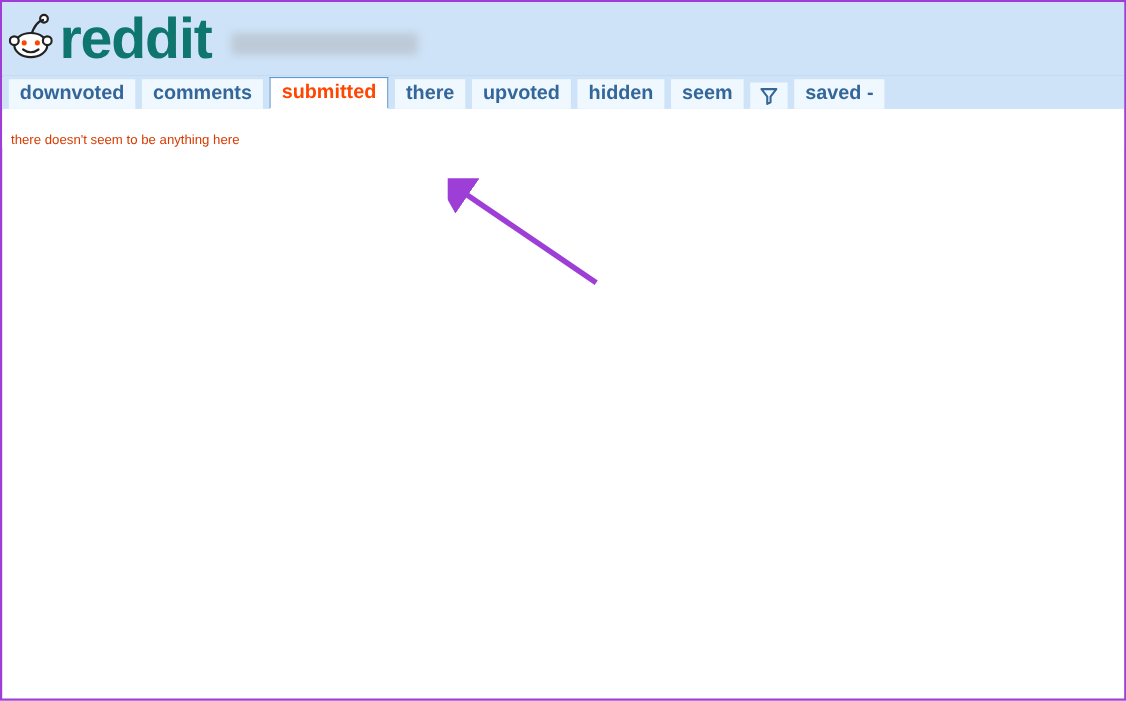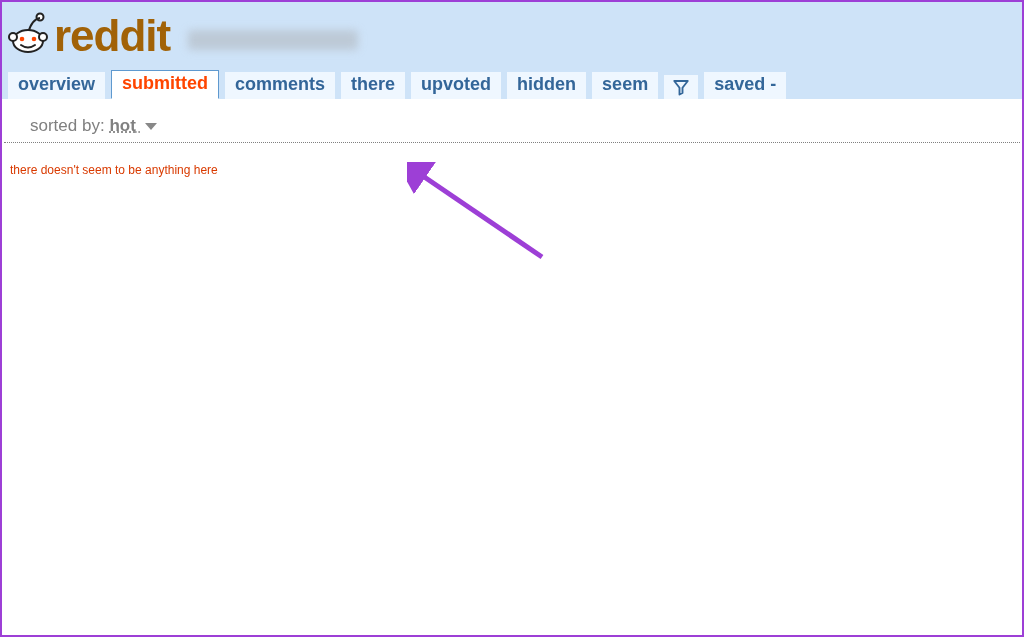--- a/index.html
+++ b/index.html
@@ -25,23 +25,23 @@
     .logo-area {
       display: flex;
       align-items: center;
     }
     .snoo {
       width: 40px;
       height: 50px;
       margin-right: 6px;
     }
     .wordmark {
-      font-size: 44px;
+      font-size: 52px;
       font-weight: bold;
-      color: #a16207;
+      color: #0f766e;
       letter-spacing: -1px;
       line-height: 1;
     }
     .username-blur {
       margin-left: 18px;
       margin-top: 8px;
       width: 170px;
       height: 20px;
       background: #b6bfc8;
       border-radius: 3px;
@@ -134,39 +134,36 @@
       <circle cx="14" cy="28" r="2.3" fill="#ff4500"></circle>
       <circle cx="26" cy="28" r="2.3" fill="#ff4500"></circle>
       <path d="M13 34 Q20 39 27 34" fill="none" stroke="#222" stroke-width="2" stroke-linecap="round"></path>
     </svg>
     <span class="wordmark">reddit</span>
   </div>
   <div class="username-blur"></div>
 </div>
 
 <div class="tabmenu">
-  <a class="tab">overview</a>
+  <a class="tab">downvoted</a>
+  <a class="tab">comments</a>
   <a class="tab selected">submitted</a>
-  <a class="tab">comments</a>
   <a class="tab">there</a>
   <a class="tab">upvoted</a>
   <a class="tab">hidden</a>
   <a class="tab">seem</a>
   <a class="tab icon-tab">
     <svg width="18" height="18" viewBox="0 0 24 24">
       <path d="M3 4 H21 L14 13 V20 L10 22 V13 Z" fill="none" stroke="#369" stroke-width="2.5" stroke-linejoin="round"></path>
     </svg>
   </a>
   <a class="tab">saved - </a>
 </div>
 
 <div class="content">
-  <div class="sortbar">
-    <span>sorted by: </span><span class="sort-link"><span>hot</span> <span class="caret"></span></span>
-  </div>
   <div class="empty-msg">there doesn't seem to be anything here</div>
 </div>
 
 <svg class="arrow" width="150" height="110">
   <defs>
     <marker id="ah" markerWidth="8" markerHeight="8" refX="2" refY="4" orient="auto">
       <path d="M0,0 L8,4 L0,8 Z" fill="#9d3fd6"></path>
     </marker>
   </defs>
   <line x1="135" y1="95" x2="10" y2="10" stroke="#9d3fd6" stroke-width="5" marker-end="url(#ah)"></line>

